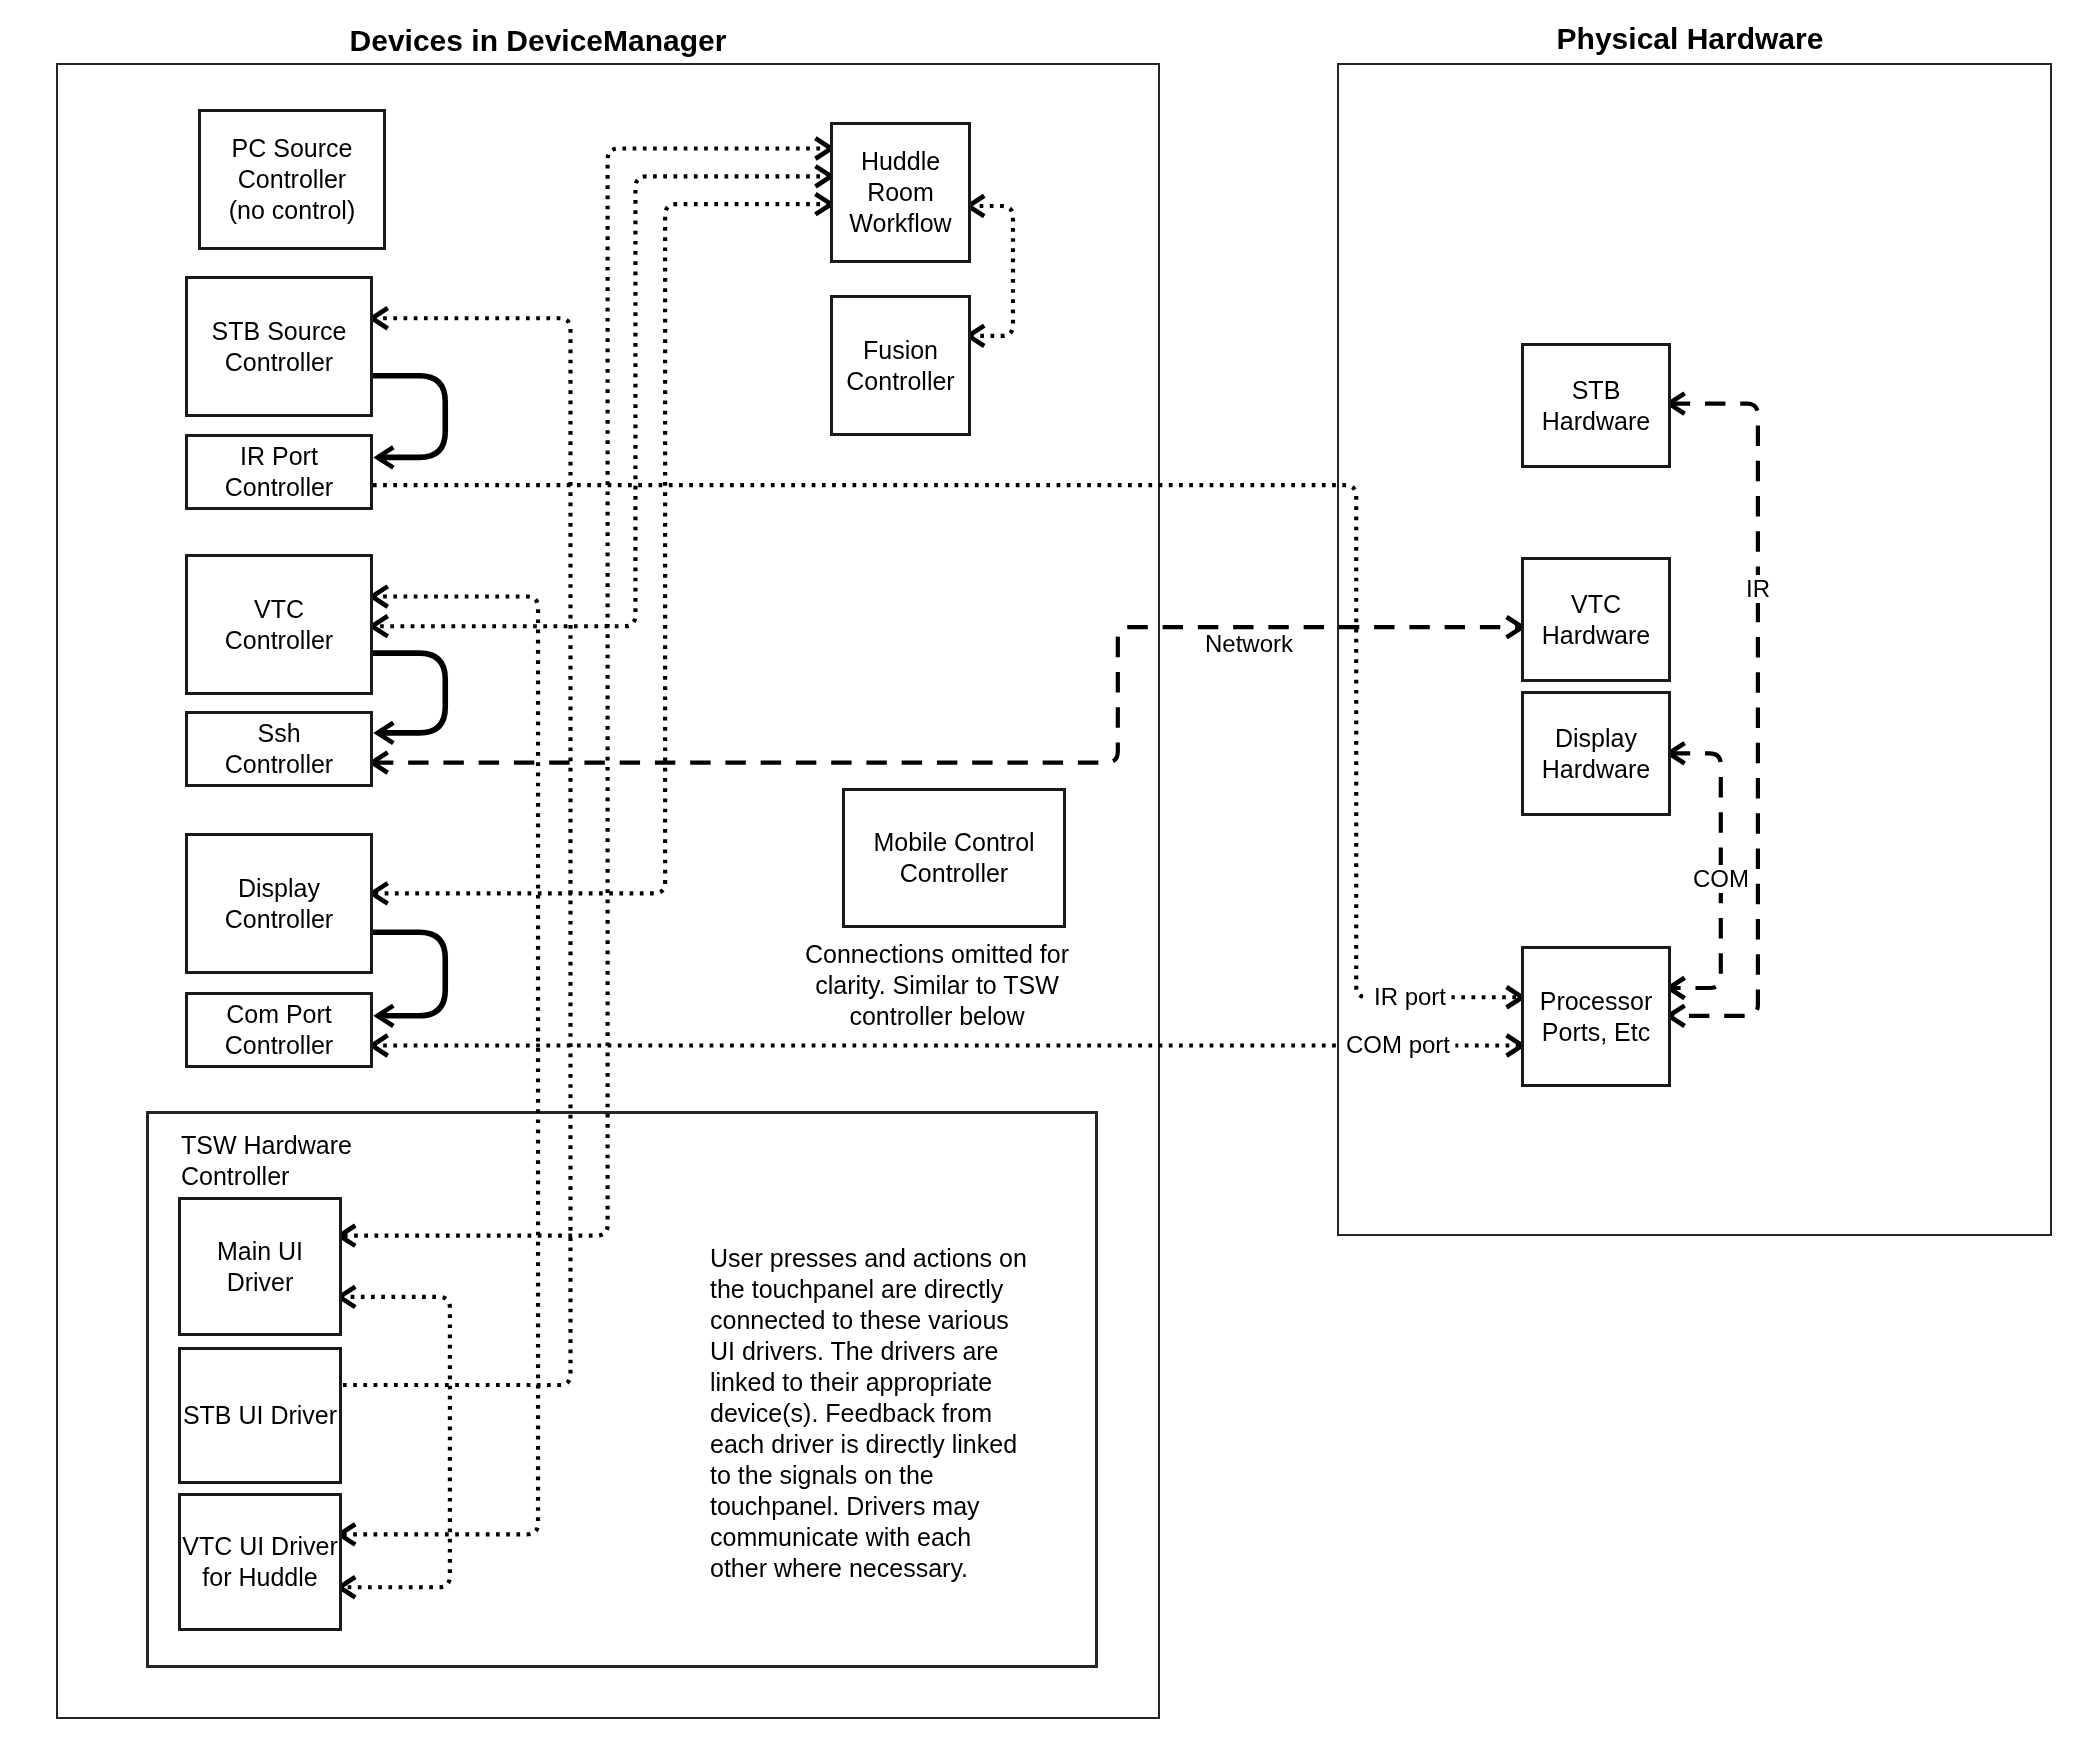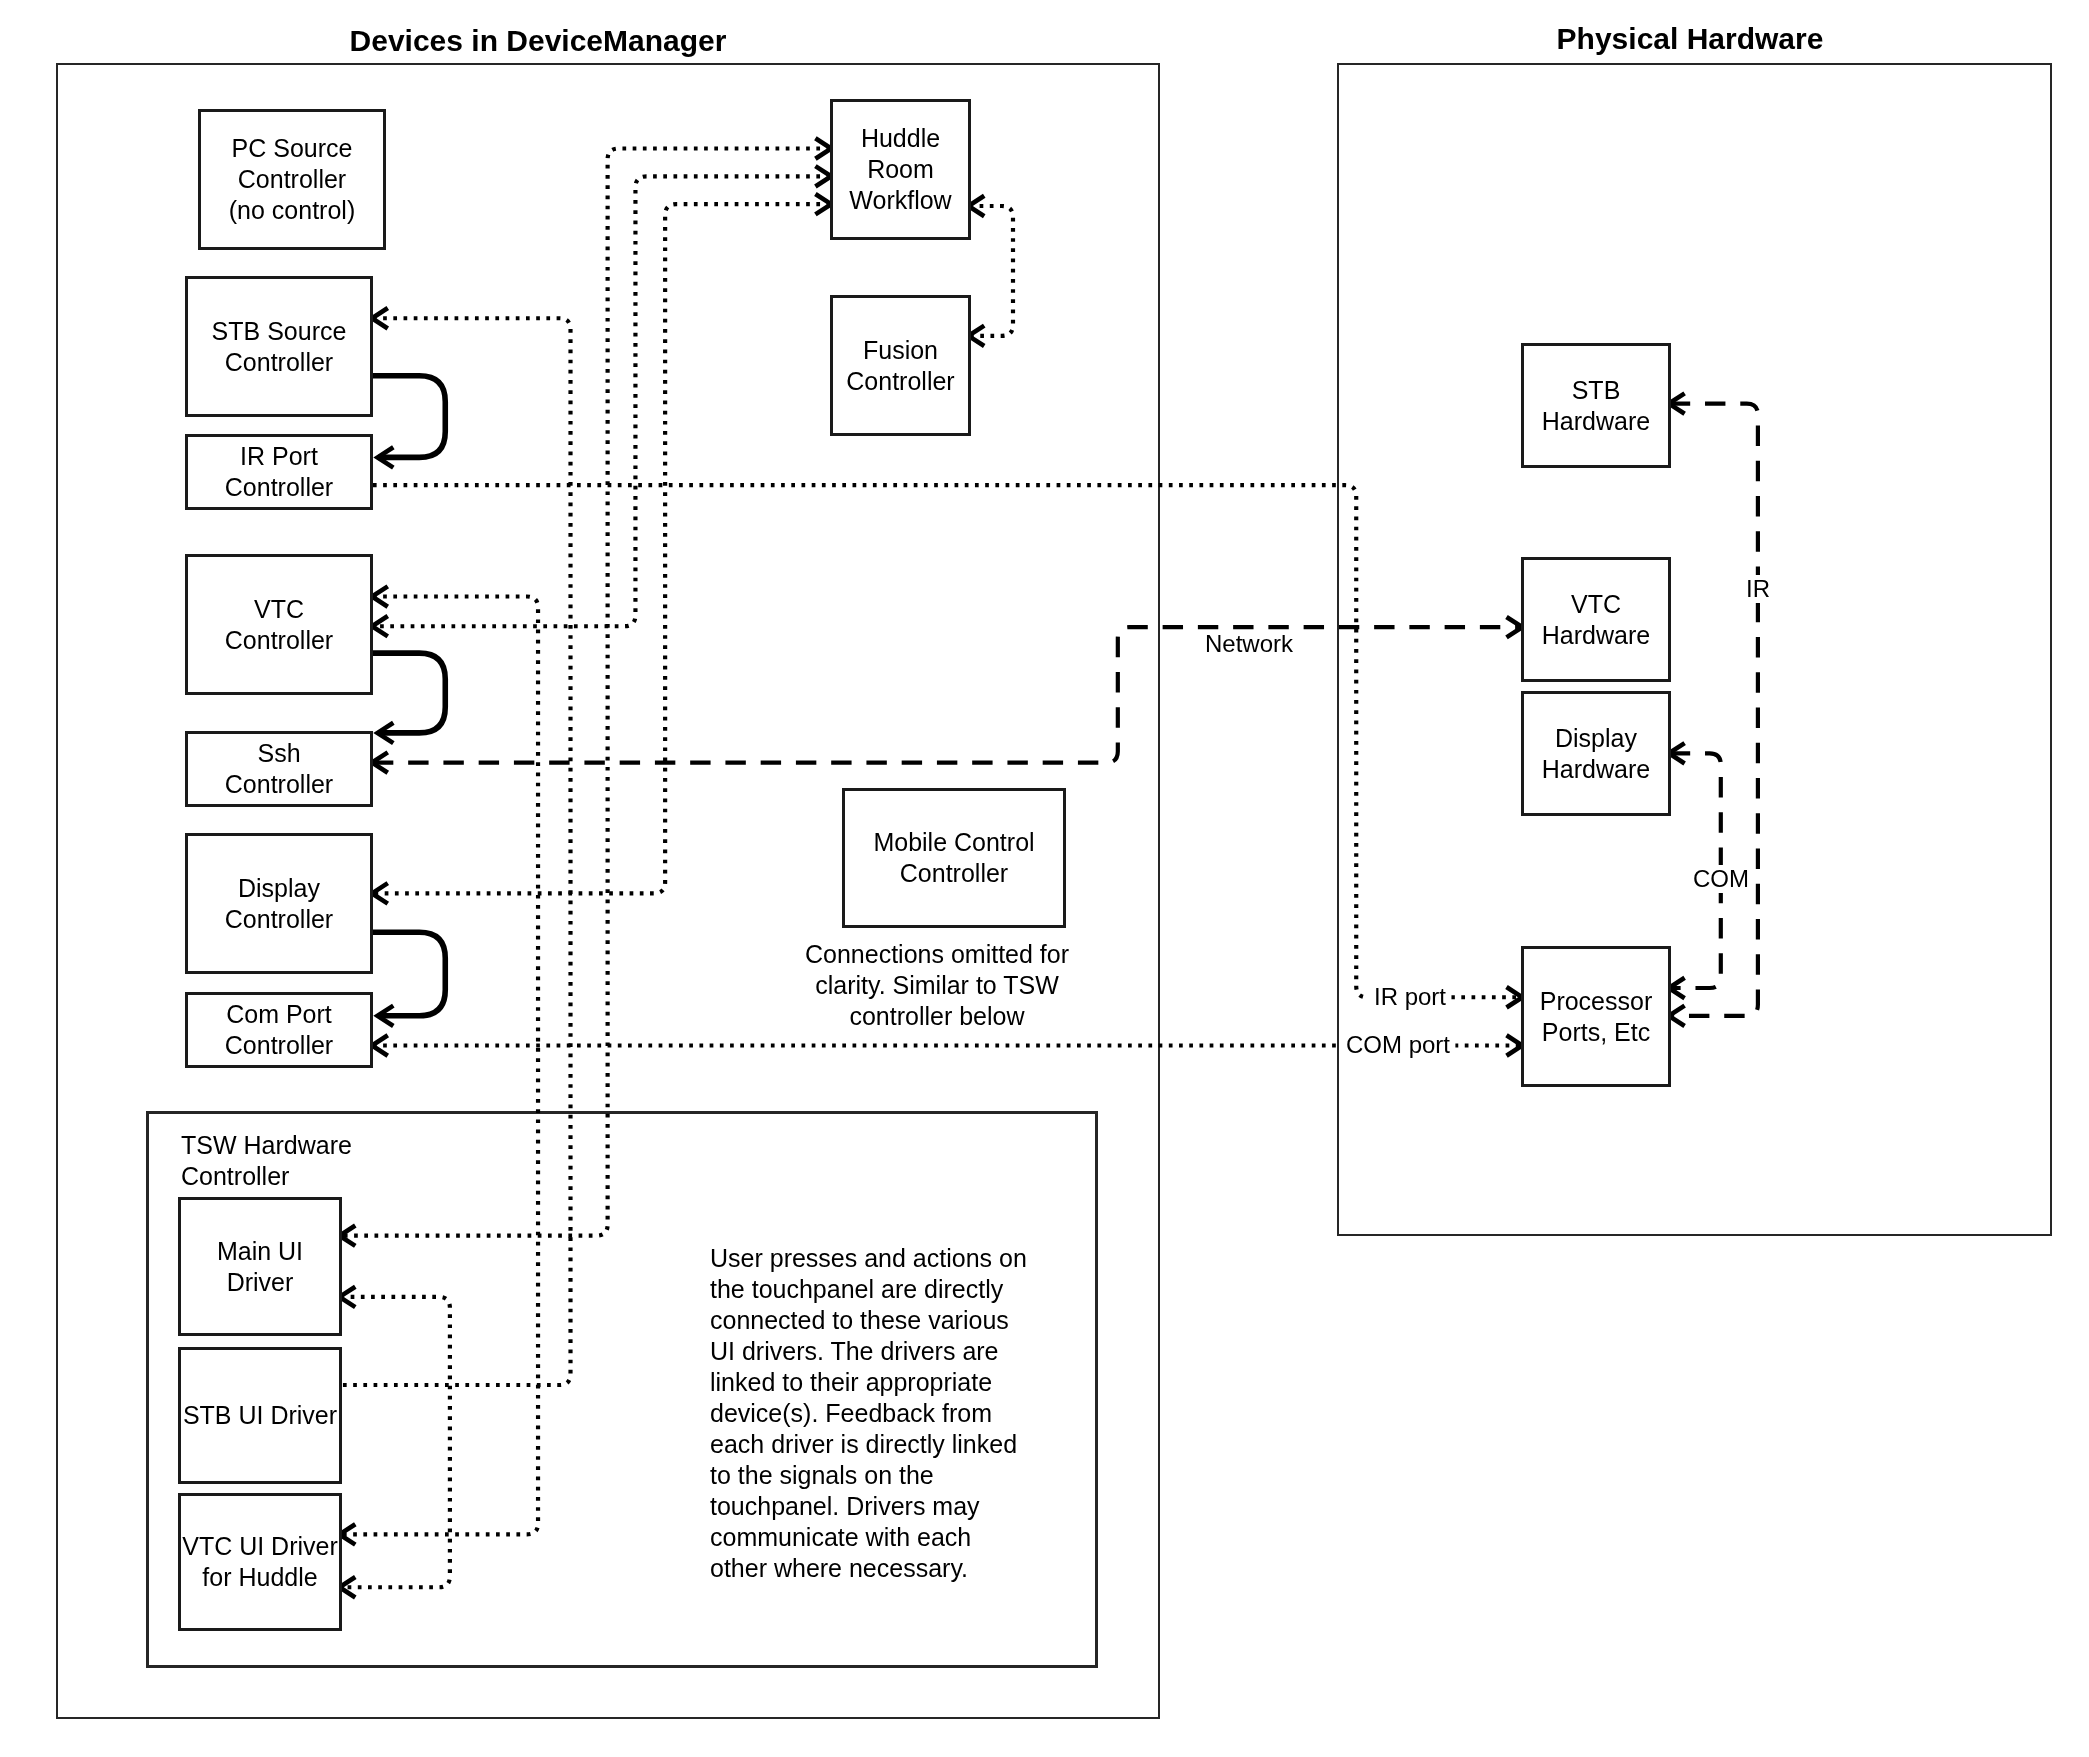--- a/index.html
+++ b/index.html
@@ -124,27 +124,27 @@
 
 <div class="node" style="left:198px;top:109px;width:188px;height:141px;">PC Source
 Controller
 (no control)</div>
 <div class="node" style="left:185px;top:276px;width:188px;height:141px;">STB Source
 Controller</div>
 <div class="node" style="left:185px;top:434px;width:188px;height:76px;">IR Port
 Controller</div>
 <div class="node" style="left:185px;top:554px;width:188px;height:141px;">VTC
 Controller</div>
-<div class="node" style="left:185px;top:711px;width:188px;height:76px;margin-top:20px;">Ssh
+<div class="node" style="left:185px;top:711px;width:188px;height:76px;">Ssh
 Controller</div>
 <div class="node" style="left:185px;top:833px;width:188px;height:141px;">Display
 Controller</div>
 <div class="node" style="left:185px;top:992px;width:188px;height:76px;">Com Port
 Controller</div>
-<div class="node" style="left:830px;top:99px;width:141px;height:141px;">Huddle Room
+<div class="node" style="left:830px;top:122px;width:141px;height:141px;">Huddle Room
 Workflow</div>
 <div class="node" style="left:830px;top:295px;width:141px;height:141px;">Fusion
 Controller</div>
 <div class="node" style="left:842px;top:788px;width:224px;height:140px;">Mobile Control
 Controller</div>
 
 <div class="note note-center" style="left:937px;top:939px;">Connections omitted for
 clarity. Similar to TSW
 controller below</div>
 

